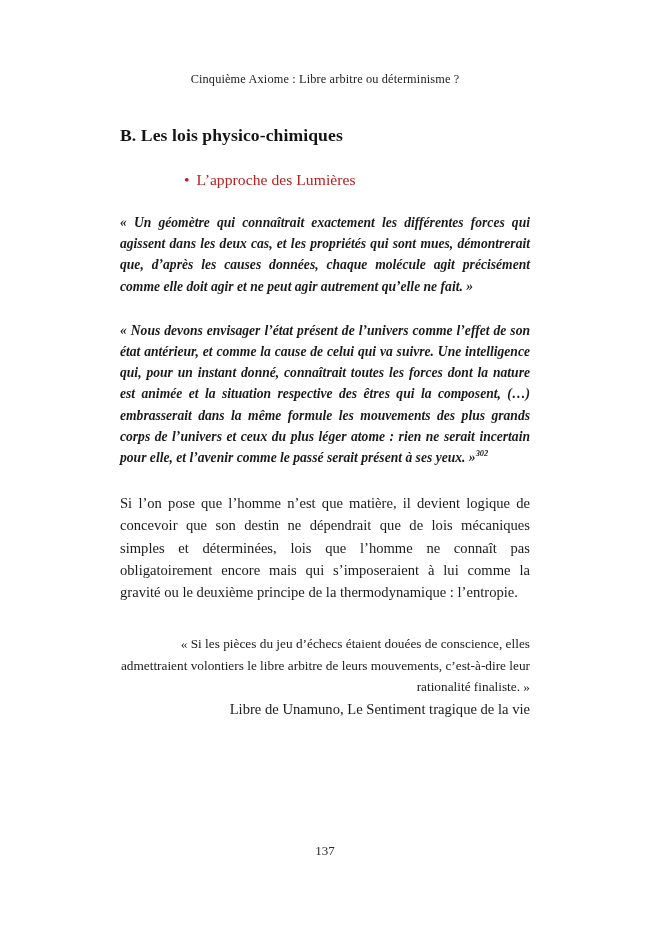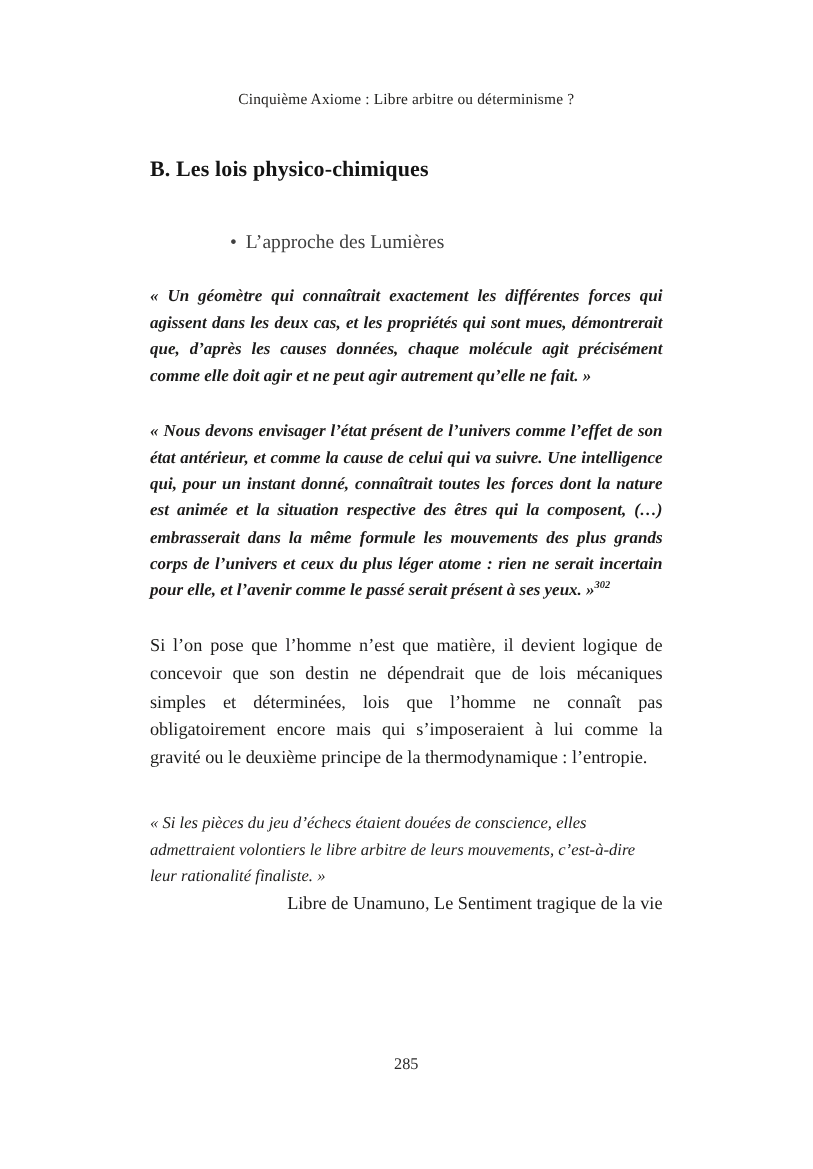--- a/index.html
+++ b/index.html
@@ -44,22 +44,22 @@
   .section-heading {
     font-size: 17.6px;
     font-weight: bold;
     color: #141414;
     margin: 38px 0 0 0;
     letter-spacing: 0.1px;
   }
 
   .bullet-item {
     font-size: 15.6px;
-    margin: 39px 0 0 64px;
-    color: #404040;
+    margin: 25px 0 0 64px;
+    color: #b91c1c;
     letter-spacing: 0.05px;
   }
   .bullet-item .bullet-mark {
     margin-right: 7px;
   }
 
   p.body-text {
     font-size: 14.6px;
     line-height: 1.52;
     text-align: justify;
@@ -80,23 +80,22 @@
   }
 
   sup.footnote-ref {
     font-size: 8.4px;
     vertical-align: super;
     line-height: 0;
   }
 
   .epigraph {
     margin: 30px 0 0 0;
-    text-align: left;
+    text-align: right;
     font-size: 13.3px;
-    font-style: italic;
     line-height: 1.62;
     color: #1b1a19;
   }
 
   .epigraph-attribution {
     margin: 3px 0 0 0;
     text-align: right;
     font-size: 14.6px;
     font-style: normal;
     color: #1b1a19;
@@ -136,15 +135,15 @@
     <p class="quote-text"><span>« Nous devons envisager l’état présent de l’univers comme l’effet de son état antérieur, et comme la cause de celui qui va suivre. Une intelligence qui, pour un instant donné, connaîtrait toutes les forces dont la nature est animée et la situation respective des êtres qui la composent, (…) embrasserait dans la même formule les mouvements des plus grands corps de l’univers et ceux du plus léger atome : rien ne serait incertain pour elle, et l’avenir comme le passé serait présent à ses yeux. »</span><sup class="footnote-ref">302</sup></p>
 
     <p class="body-text">Si l’on pose que l’homme n’est que matière, il devient logique de concevoir que son destin ne dépendrait que de lois mécaniques simples et déterminées, lois que l’homme ne connaît pas obligatoirement encore mais qui s’imposeraient à lui comme la gravité ou le deuxième principe de la thermodynamique : l’entropie.</p>
 
     <p class="epigraph">« Si les pièces du jeu d’échecs étaient douées de conscience, elles admettraient volontiers le libre arbitre de leurs mouvements, c’est-à-dire leur rationalité finaliste. »</p>
 
     <p class="epigraph-attribution"><span>Libre de Unamuno, </span><span class="work-title">Le Sentiment tragique de la vie</span></p>
 
   </div>
 
-  <div class="page-number">285</div>
+  <div class="page-number">137</div>
 
 </div>
 
 </body></html>

